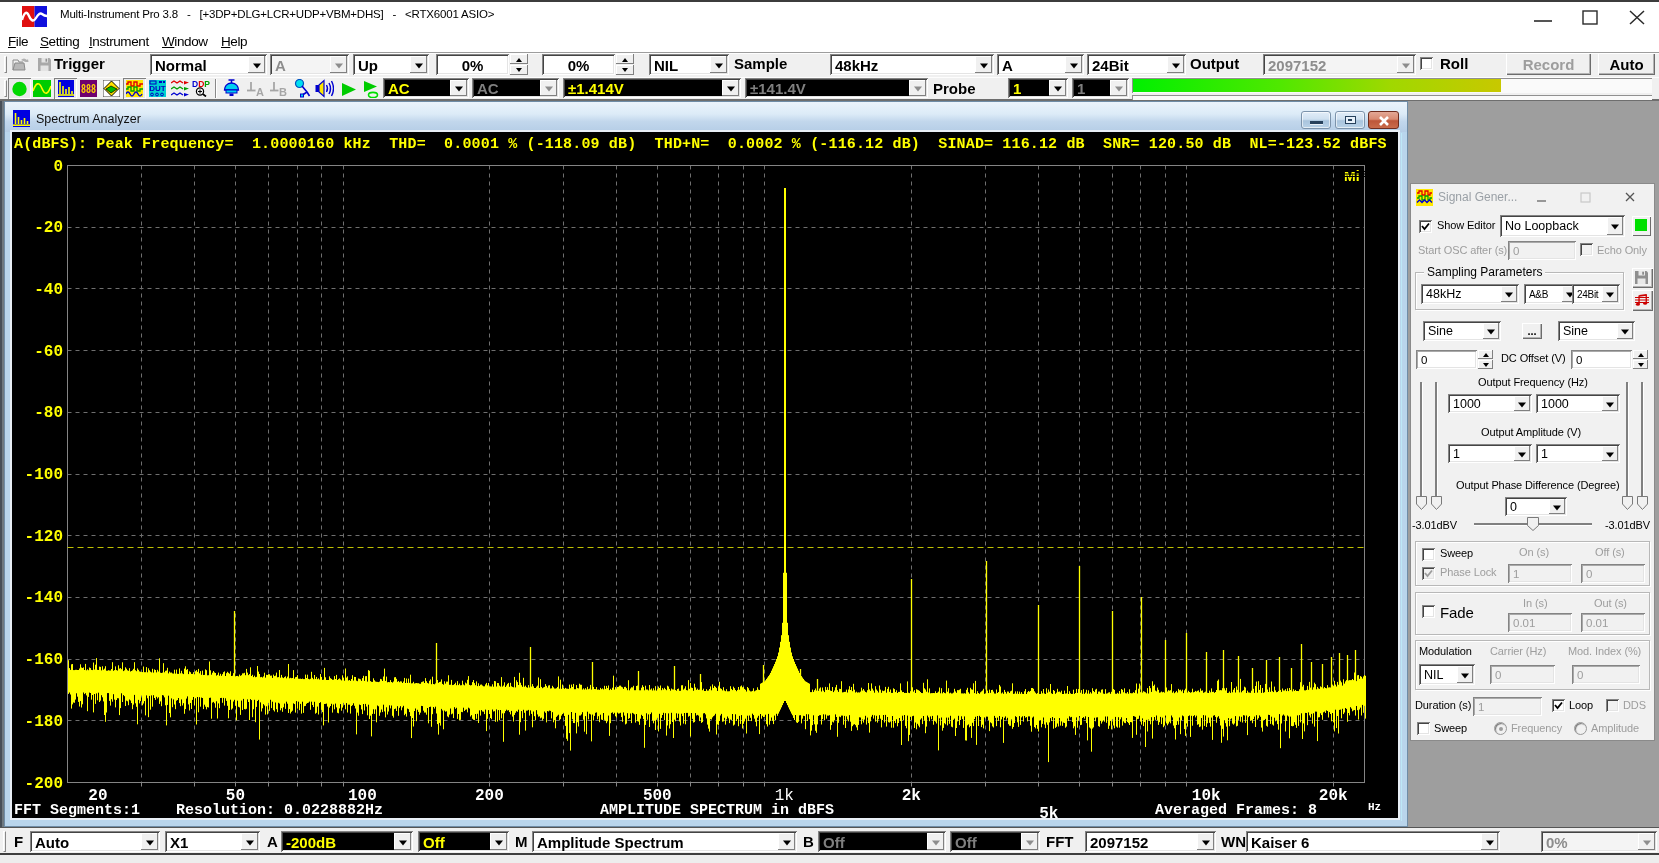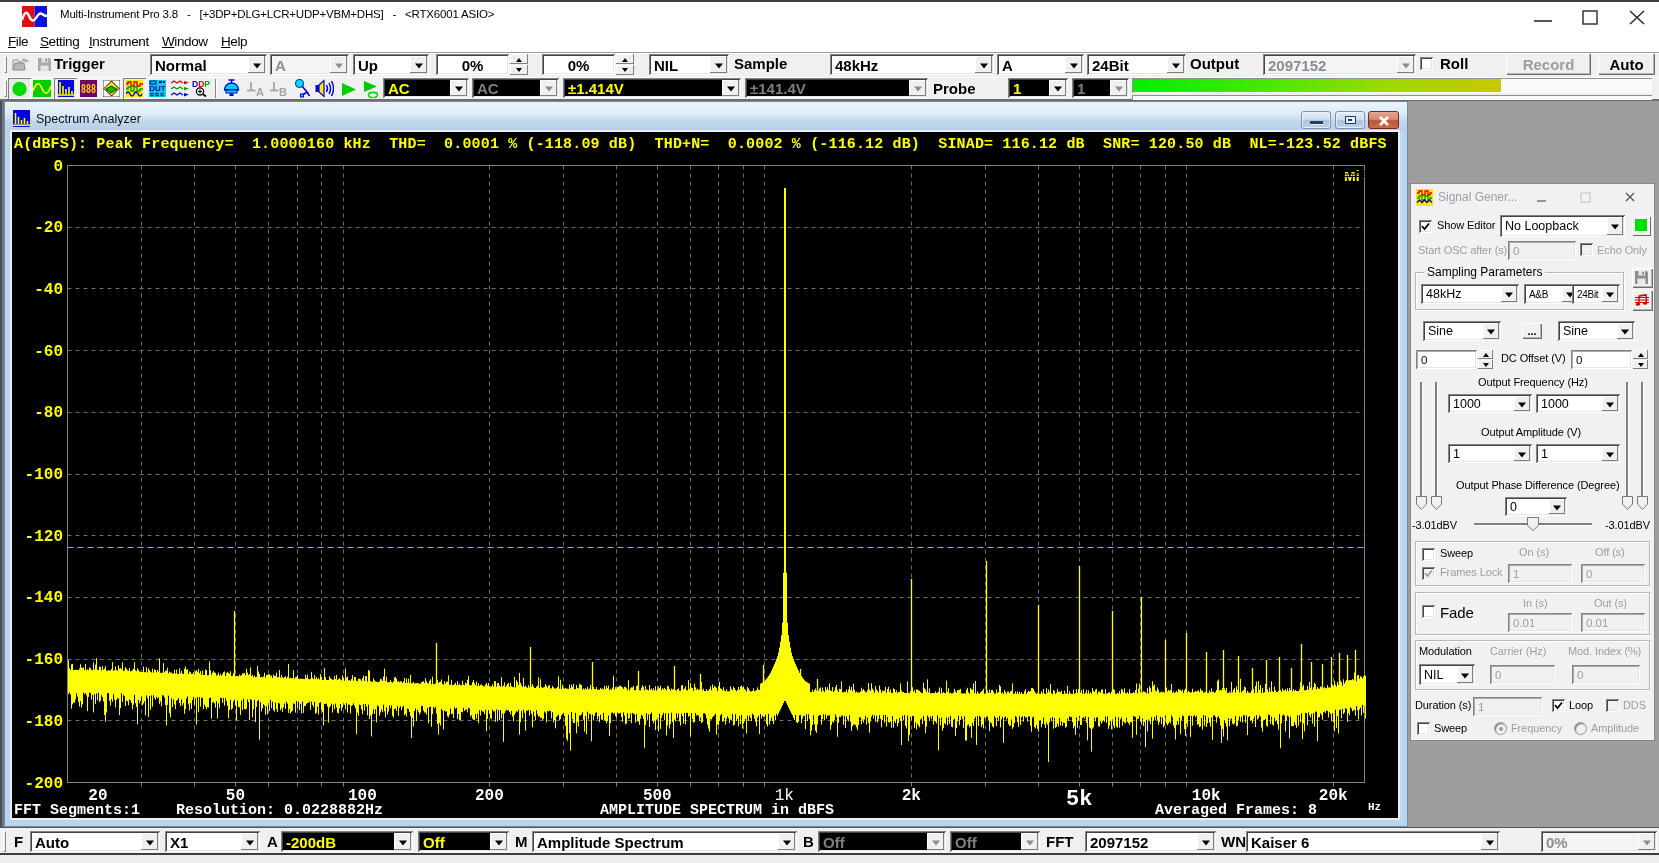--- a/index.html
+++ b/index.html
@@ -362,21 +362,21 @@
 <div style="font-family:'Liberation Mono',monospace;font-weight:bold;color:#ffff00;position:absolute;white-space:pre;left:0px;top:651.1px;width:63px;text-align:right;font-size:16px">-160</div>
 <div style="font-family:'Liberation Mono',monospace;font-weight:bold;color:#ffff00;position:absolute;white-space:pre;left:0px;top:712.8px;width:63px;text-align:right;font-size:16px">-180</div>
 <div style="font-family:'Liberation Mono',monospace;font-weight:bold;color:#ffff00;position:absolute;white-space:pre;left:0px;top:774.5px;width:63px;text-align:right;font-size:16px">-200</div>
 <div style="font-family:'Liberation Mono',monospace;font-weight:bold;color:#ffff00;position:absolute;white-space:pre;left:27.5px;top:787px;width:80px;text-align:right;font-size:16px;color:#fff">20</div>
 <div style="font-family:'Liberation Mono',monospace;font-weight:bold;color:#ffff00;position:absolute;white-space:pre;left:195.4px;top:787px;width:80px;text-align:center;font-size:16px;color:#fff">50</div>
 <div style="font-family:'Liberation Mono',monospace;font-weight:bold;color:#ffff00;position:absolute;white-space:pre;left:322.4px;top:787px;width:80px;text-align:center;font-size:16px;color:#fff">100</div>
 <div style="font-family:'Liberation Mono',monospace;font-weight:bold;color:#ffff00;position:absolute;white-space:pre;left:449.4px;top:787px;width:80px;text-align:center;font-size:16px;color:#fff">200</div>
 <div style="font-family:'Liberation Mono',monospace;font-weight:bold;color:#ffff00;position:absolute;white-space:pre;left:617.3px;top:787px;width:80px;text-align:center;font-size:16px;color:#fff">500</div>
 <div style="font-family:'Liberation Mono',monospace;font-weight:normal;color:#ffff00;position:absolute;white-space:pre;left:744.3px;top:787px;width:80px;text-align:center;font-size:16px;color:#fff">1k</div>
 <div style="font-family:'Liberation Mono',monospace;font-weight:bold;color:#ffff00;position:absolute;white-space:pre;left:871.3px;top:787px;width:80px;text-align:center;font-size:16px;color:#fff">2k</div>
-<div style="font-family:'Liberation Mono',monospace;font-weight:bold;color:#ffff00;position:absolute;white-space:pre;left:1039.2px;top:787px;width:80px;text-align:center;font-size:22px;color:#fff">5k</div>
+<div style="font-family:'Liberation Mono',monospace;font-weight:bold;color:#ffff00;position:absolute;white-space:pre;left:1039.2px;top:805px;width:80px;text-align:left;font-size:16px;color:#fff">5k</div>
 <div style="font-family:'Liberation Mono',monospace;font-weight:bold;color:#ffff00;position:absolute;white-space:pre;left:1166.2px;top:787px;width:80px;text-align:center;font-size:16px;color:#fff">10k</div>
 <div style="font-family:'Liberation Mono',monospace;font-weight:bold;color:#ffff00;position:absolute;white-space:pre;left:1293.2px;top:787px;width:80px;text-align:center;font-size:16px;color:#fff">20k</div>
 <div style="font-family:'Liberation Mono',monospace;font-weight:bold;color:#ffff00;position:absolute;white-space:pre;left:1368px;top:801px;font-size:11px;color:#fff">Hz</div>
 <div style="font-family:'Liberation Mono',monospace;font-weight:bold;color:#ffff00;position:absolute;white-space:pre;left:14px;top:802px;font-size:15px;color:#fff">FFT Segments:1    Resolution: 0.0228882Hz</div>
 <div style="font-family:'Liberation Mono',monospace;font-weight:bold;color:#ffff00;position:absolute;white-space:pre;left:600px;top:802px;font-size:15px;color:#fff">AMPLITUDE SPECTRUM in dBFS</div>
 <div style="font-family:'Liberation Mono',monospace;font-weight:bold;color:#ffff00;position:absolute;white-space:pre;left:1155px;top:802px;font-size:15px;color:#fff">Averaged Frames: 8</div>
 <svg class="ab" style="left:1344px;top:169px" width="21" height="13">
 <text x="0" y="12" font-family="Liberation Sans" font-size="14" font-weight="bold" fill="#ffff00">Mi</text>
 <line x1="0" y1="2.5" x2="21" y2="2.5" stroke="#000"></line>
     <line x1="0" y1="5" x2="21" y2="5" stroke="#000"></line>
@@ -551,21 +551,21 @@
 <div class="grp" style="left:1415px;top:541px;width:235px;height:45px"></div>
 <span class="cb" style="left:1422px;top:548px"></span>
 <div class="sg13" style="left:1440px;top:547px;font-size:11px">Sweep</div>
 <div class="sg13 g" style="left:1519px;top:546px;font-size:11px">On (s)</div>
 <div class="sg13 g" style="left:1595px;top:546px;font-size:11px">Off (s)</div>
 <span class="cb g" style="left:1422px;top:567px">
     <svg width="11" height="11">
       <path d="M2 5 L4.5 8 L9 2.5" fill="none" stroke="#9d9d9d" stroke-width="1.8"></path>
     </svg>
   </span>
-<div class="sg13 g" style="left:1440px;top:566px;font-size:11px">Frames Lock</div>
+<div class="sg13 g" style="left:1440px;top:566px;font-size:11px">Phase Lock</div>
 <div class="sedit" style="left:1508px;top:564px;width:64px;height:19px">
     <span class="t">1</span>
   </div>
 <div class="sedit" style="left:1581px;top:564px;width:64px;height:19px">
     <span class="t">0</span>
   </div>
 <div class="grp" style="left:1415px;top:592px;width:235px;height:43px"></div>
 <div class="sg13 g" style="left:1523px;top:597px;font-size:11px">In (s)</div>
 <div class="sg13 g" style="left:1594px;top:597px;font-size:11px">Out (s)</div>
 <span class="cb" style="left:1422px;top:605px"></span>

